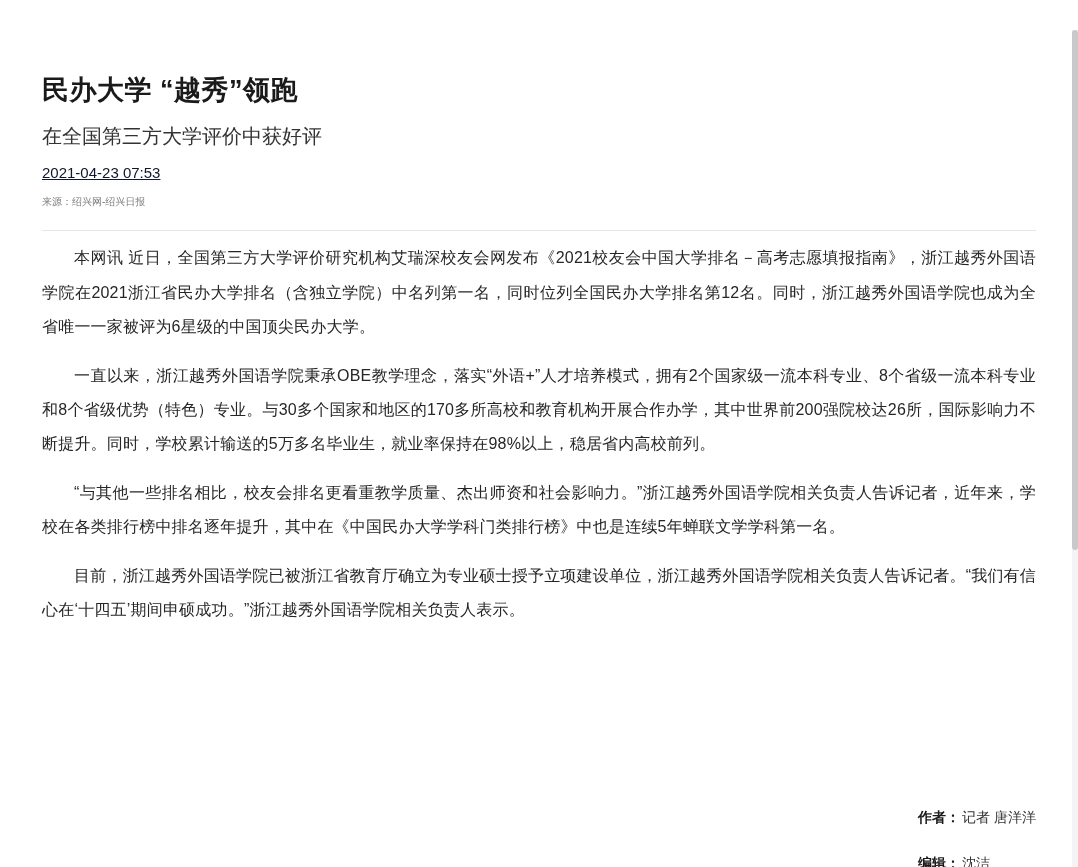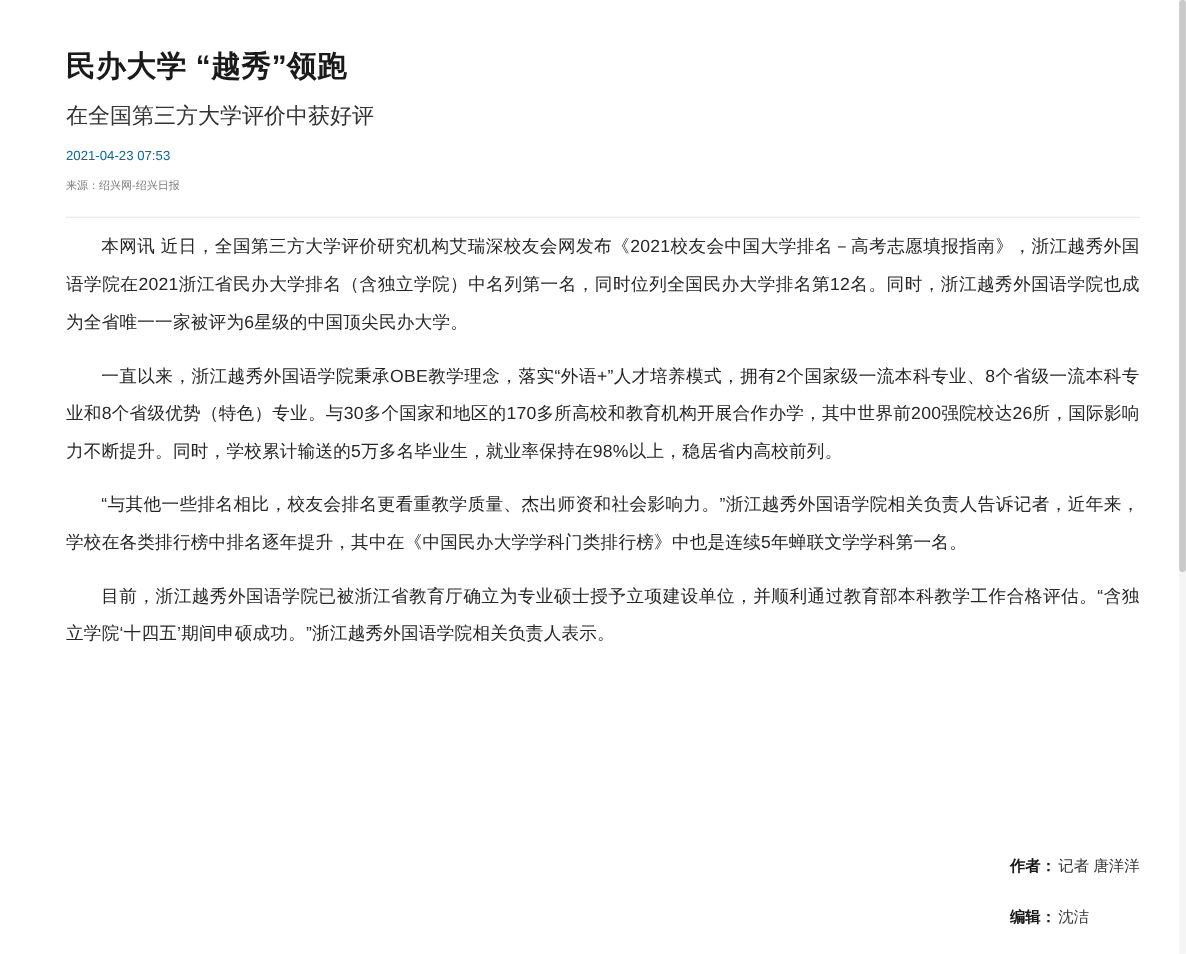--- a/index.html
+++ b/index.html
@@ -15,42 +15,44 @@
     overflow: hidden;
   }
   .page {
     position: relative;
     width: 1078px;
     height: 867px;
     background: #ffffff;
     box-sizing: border-box;
   }
   .article {
-    padding: 30px 42px 0 60px;
+    padding: 30px 42px 0 42px;
     box-sizing: border-box;
+    margin-top: 30px;
   }
   .headline {
     font-size: 27px;
     font-weight: bold;
     color: #1a1a1a;
     letter-spacing: 0.5px;
     margin: 12px 0 0 0;
     line-height: 1.35;
   }
   .subheadline {
     font-size: 20px;
     color: #333333;
     font-weight: normal;
     margin: 14px 0 0 0;
     line-height: 1.4;
   }
   .pubdate {
-    font-size: 12px;
-    color: #0369a1;
+    font-size: 15px;
+    color: #0f172a;
     margin: 14px 0 0 0;
+    text-decoration: underline;
   }
   .source {
     font-size: 10px;
     color: #7d7d7d;
     margin: 14px 0 0 0;
   }
   .divider {
     margin: 21px 0 0 0;
     border: 0;
     border-top: 1px solid #e6e6e6;
@@ -123,21 +125,21 @@
     <div class="pubdate">2021-04-23 07:53</div>
 
     <div class="source">来源：绍兴网-绍兴日报</div>
 
     <hr class="divider">
 
     <div class="body-wrap">
       <p class="para">本网讯 近日，全国第三方大学评价研究机构艾瑞深校友会网发布《2021校友会中国大学排名－高考志愿填报指南》，浙江越秀外国语学院在2021浙江省民办大学排名（含独立学院）中名列第一名，同时位列全国民办大学排名第12名。同时，浙江越秀外国语学院也成为全省唯一一家被评为6星级的中国顶尖民办大学。</p>
       <p class="para">一直以来，浙江越秀外国语学院秉承OBE教学理念，落实“外语+”人才培养模式，拥有2个国家级一流本科专业、8个省级一流本科专业和8个省级优势（特色）专业。与30多个国家和地区的170多所高校和教育机构开展合作办学，其中世界前200强院校达26所，国际影响力不断提升。同时，学校累计输送的5万多名毕业生，就业率保持在98%以上，稳居省内高校前列。</p>
       <p class="para">“与其他一些排名相比，校友会排名更看重教学质量、杰出师资和社会影响力。”浙江越秀外国语学院相关负责人告诉记者，近年来，学校在各类排行榜中排名逐年提升，其中在《中国民办大学学科门类排行榜》中也是连续5年蝉联文学学科第一名。</p>
-      <p class="para">目前，浙江越秀外国语学院已被浙江省教育厅确立为专业硕士授予立项建设单位，并顺利通过教育部本科教学工作合格评估。“含独立学院‘十四五’期间申硕成功。”浙江越秀外国语学院相关负责人表示。</p>
+      <p class="para">目前，浙江越秀外国语学院已被浙江省教育厅确立为专业硕士授予立项建设单位，浙江越秀外国语学院相关负责人告诉记者。“我们有信心在‘十四五’期间申硕成功。”浙江越秀外国语学院相关负责人表示。</p>
     </div>
 
   </div>
 
   <div class="footer">
     <span class="footer-group">
       <span class="field-label">作者：</span><span class="field-value">记者 唐洋洋</span>
     </span>
     <span class="footer-group">
       <span class="field-label">编辑：</span><span class="field-value">沈洁</span>

